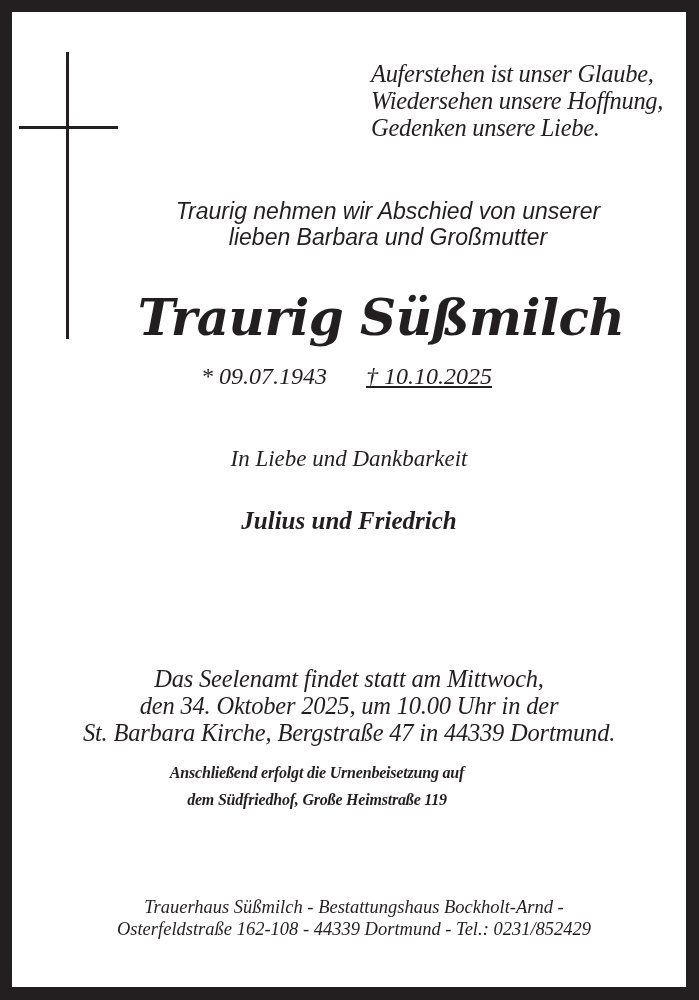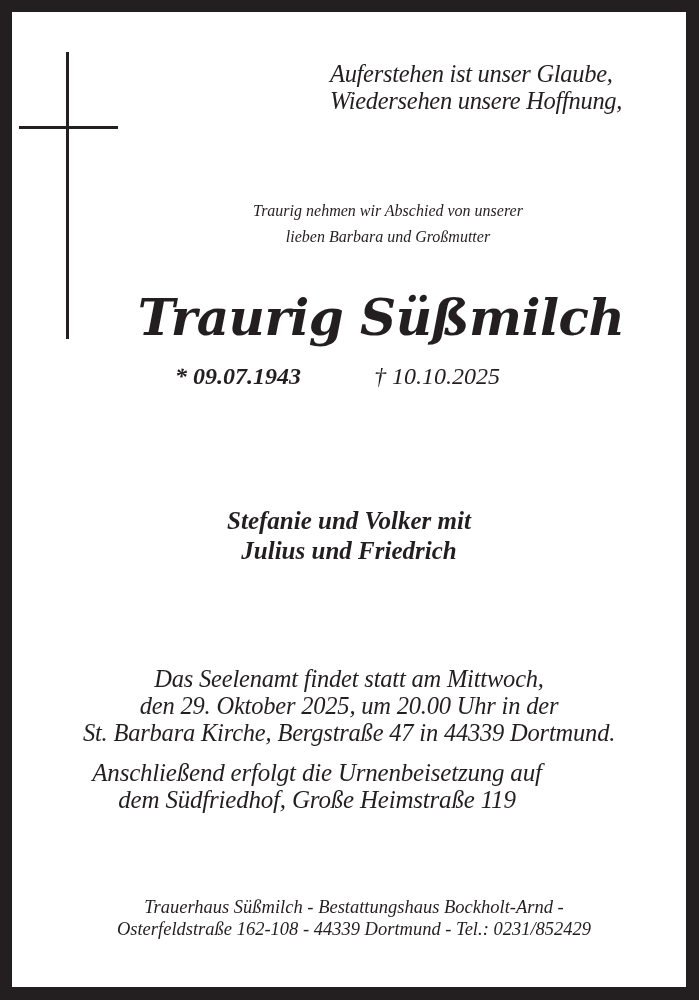--- a/index.html
+++ b/index.html
@@ -50,25 +50,25 @@
       position: absolute;
       left: 318px;
       top: 48px;
       text-align: left;
       font-style: italic;
       font-family: "Liberation Serif", "DejaVu Serif", serif;
       font-size: 24.5px;
       line-height: 27px;
       letter-spacing: -0.3px;
     }
-    .motto div { white-space: nowrap; }
+    .motto div { white-space: nowrap; margin-left: 41px; }
     .intro {
       top: 186px;
-      font-family: Liberation Serif, serif;
-      font-size: 16px;
+      font-family: Liberation Sans, sans-serif;
+      font-size: 23px;
       line-height: 26px;
       left: 66px;
       width: 620px;
     }
     .name {
       top: 276px;
       left: 52px;
       width: 634px;
       font-family: "DejaVu Serif", serif;
       font-weight: bold;
@@ -80,22 +80,22 @@
       position: absolute;
       top: 350px;
       left: 0;
       width: 674px;
       height: 30px;
       font-family: "Liberation Serif", serif;
       font-style: italic;
       font-size: 24px;
       line-height: 28px;
     }
-    .birth { position: absolute; left: 163px; font-weight: bold; }
-    .death { position: absolute; left: 362px; }
+    .birth { position: absolute; left: 189px; }
+    .death { position: absolute; left: 354px; text-decoration: underline; }
     .thanks {
       top: 434px;
       font-family: "Liberation Serif", serif;
       font-size: 23px;
       line-height: 26px;
       left: 0;
       width: 674px;
     }
     .family {
       top: 494px;
@@ -109,25 +109,26 @@
       font-family: "Liberation Serif", serif;
       font-size: 24.5px;
       line-height: 27px;
       left: 0;
       width: 674px;
       letter-spacing: -0.2px;
     }
     .burial {
       top: 747px;
       font-family: "Liberation Serif", serif;
-      font-size: 25px;
+      font-size: 16px;
       line-height: 27px;
       left: 0;
       width: 610px;
       letter-spacing: -0.2px;
+      font-weight: bold;
     }
     .footer {
       top: 884px;
       font-family: "Liberation Serif", serif;
       font-size: 18.5px;
       line-height: 22px;
       left: 0;
       width: 684px;
     }
     .block div, .name div { white-space: nowrap; }
@@ -138,43 +139,44 @@
 <div class="card">
 
   <div>
     <div class="cross-v"></div>
     <div class="cross-h"></div>
   </div>
 
   <div class="motto">
     <div>Auferstehen ist unser Glaube,</div>
     <div>Wiedersehen unsere Hoffnung,</div>
+    <div>Gedenken unsere Liebe.</div>
   </div>
 
   <div class="block intro">
     <div>Traurig nehmen wir Abschied von unserer</div>
     <div>lieben Barbara und Großmutter</div>
   </div>
 
   <div class="block name">Traurig Süßmilch</div>
 
   <div class="dates">
     <span class="birth">* 09.07.1943</span>
     <span class="death">† 10.10.2025</span>
   </div>
 
+  <div class="block thanks">In Liebe und Dankbarkeit</div>
 
   <div class="block family">
-    <div>Stefanie und Volker mit</div>
     <div>Julius und Friedrich</div>
   </div>
 
   <div class="block service">
     <div>Das Seelenamt findet statt am Mittwoch,</div>
-    <div>den 29. Oktober 2025, um 20.00 Uhr in der</div>
+    <div>den 34. Oktober 2025, um 10.00 Uhr in der</div>
     <div>St. Barbara Kirche, Bergstraße 47 in 44339 Dortmund.</div>
   </div>
 
   <div class="block burial">
     <div>Anschließend erfolgt die Urnenbeisetzung auf</div>
     <div>dem Südfriedhof, Große Heimstraße 119</div>
   </div>
 
   <div class="block footer">
     <div>Trauerhaus Süßmilch - Bestattungshaus Bockholt-Arnd -</div>

